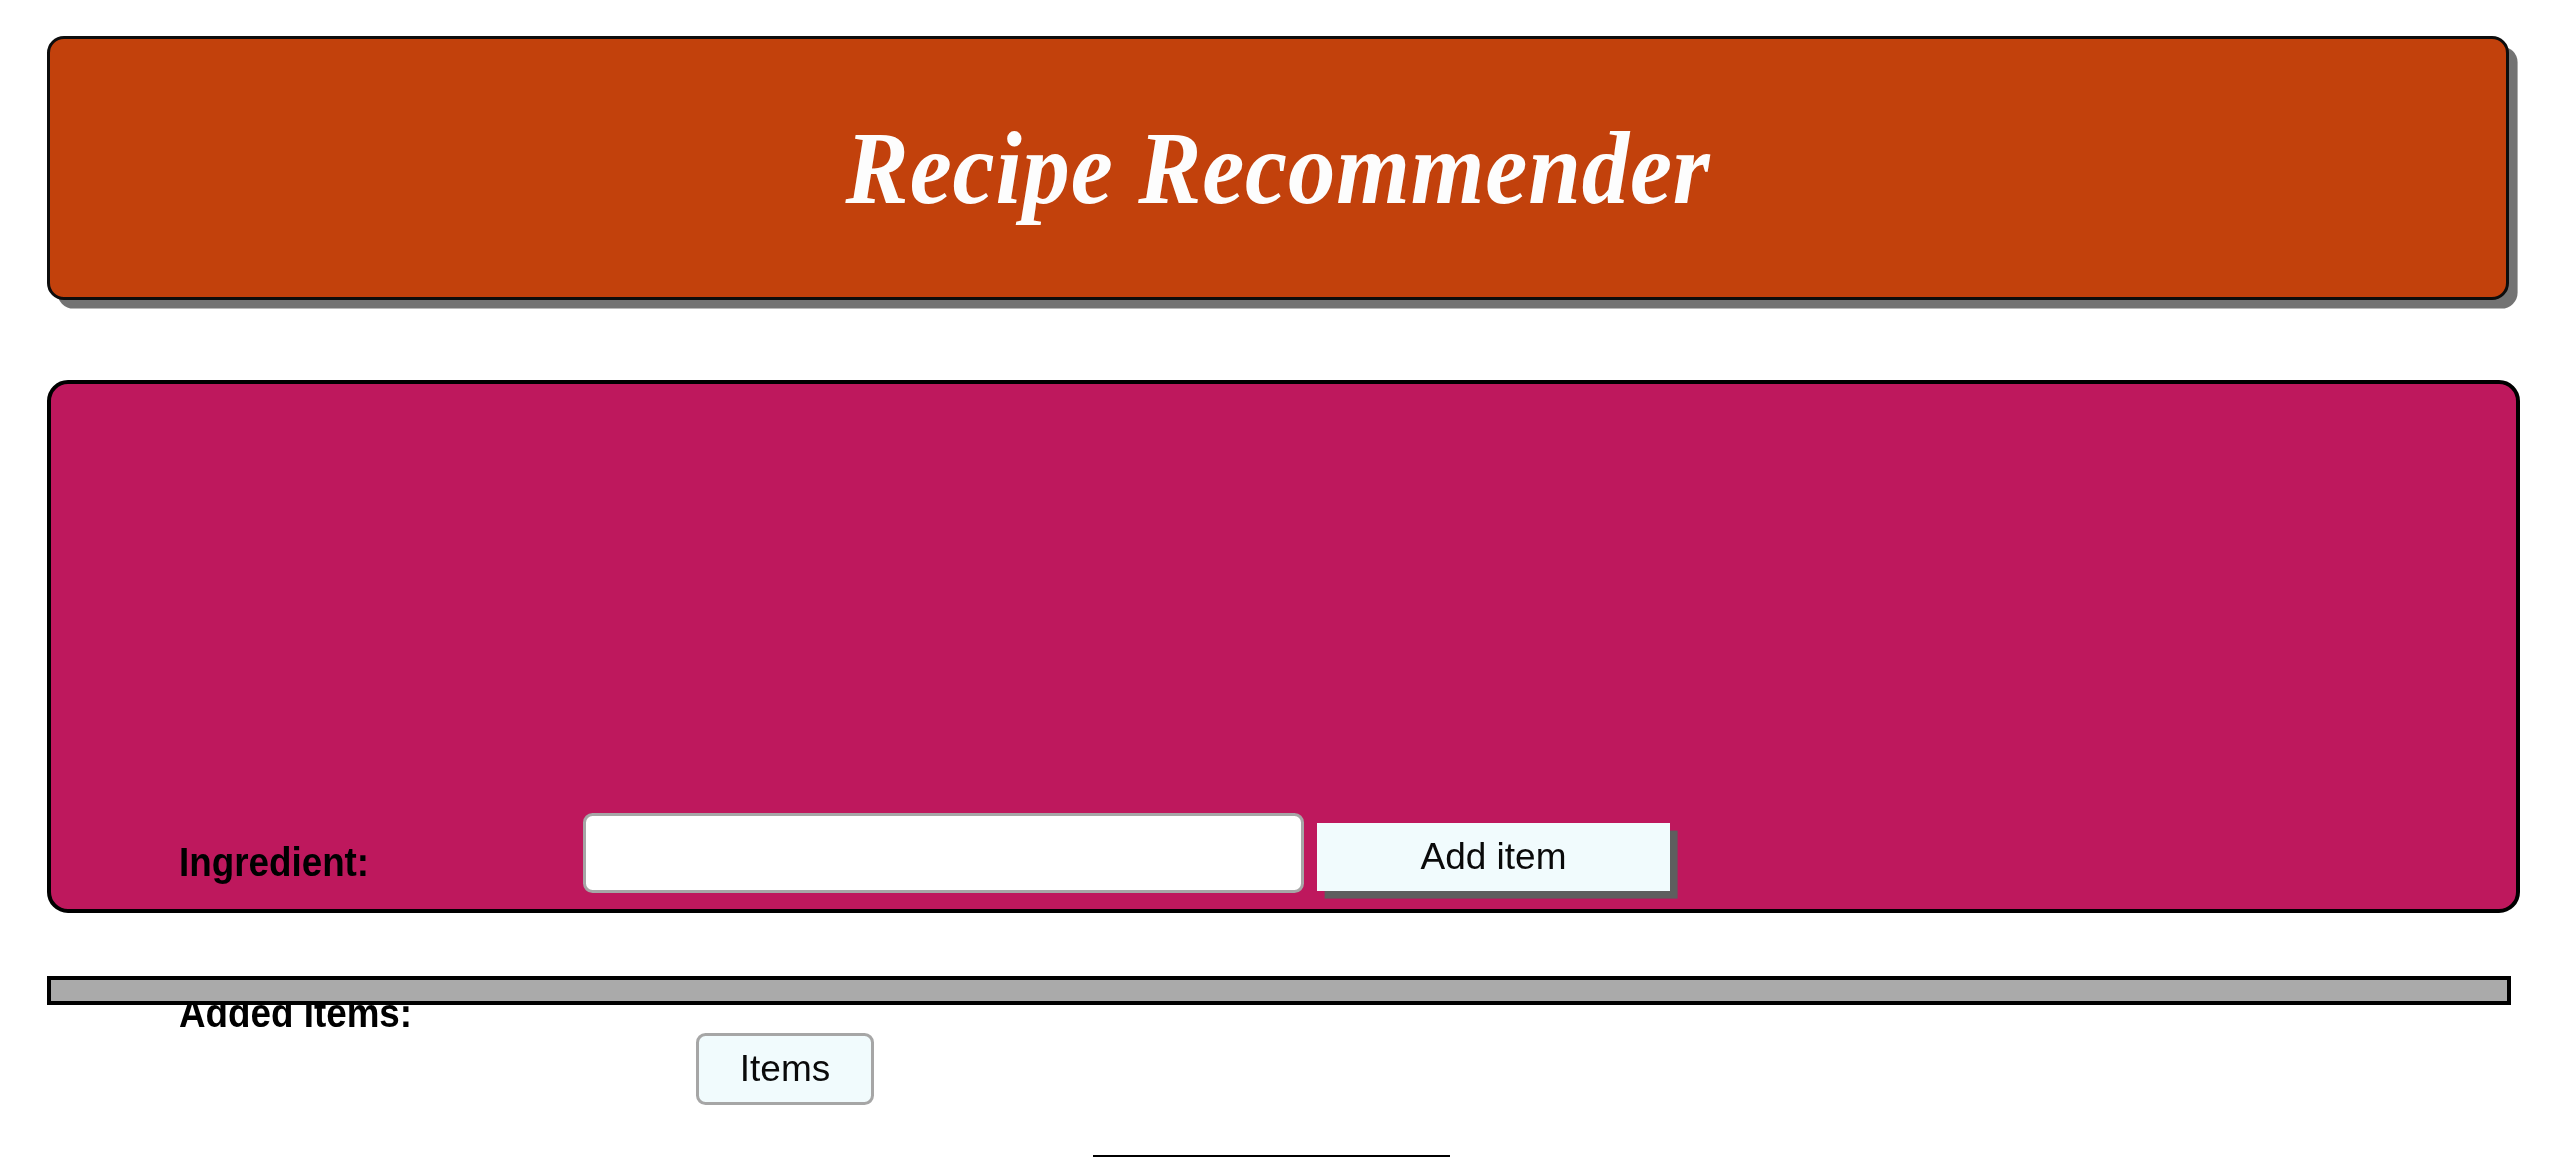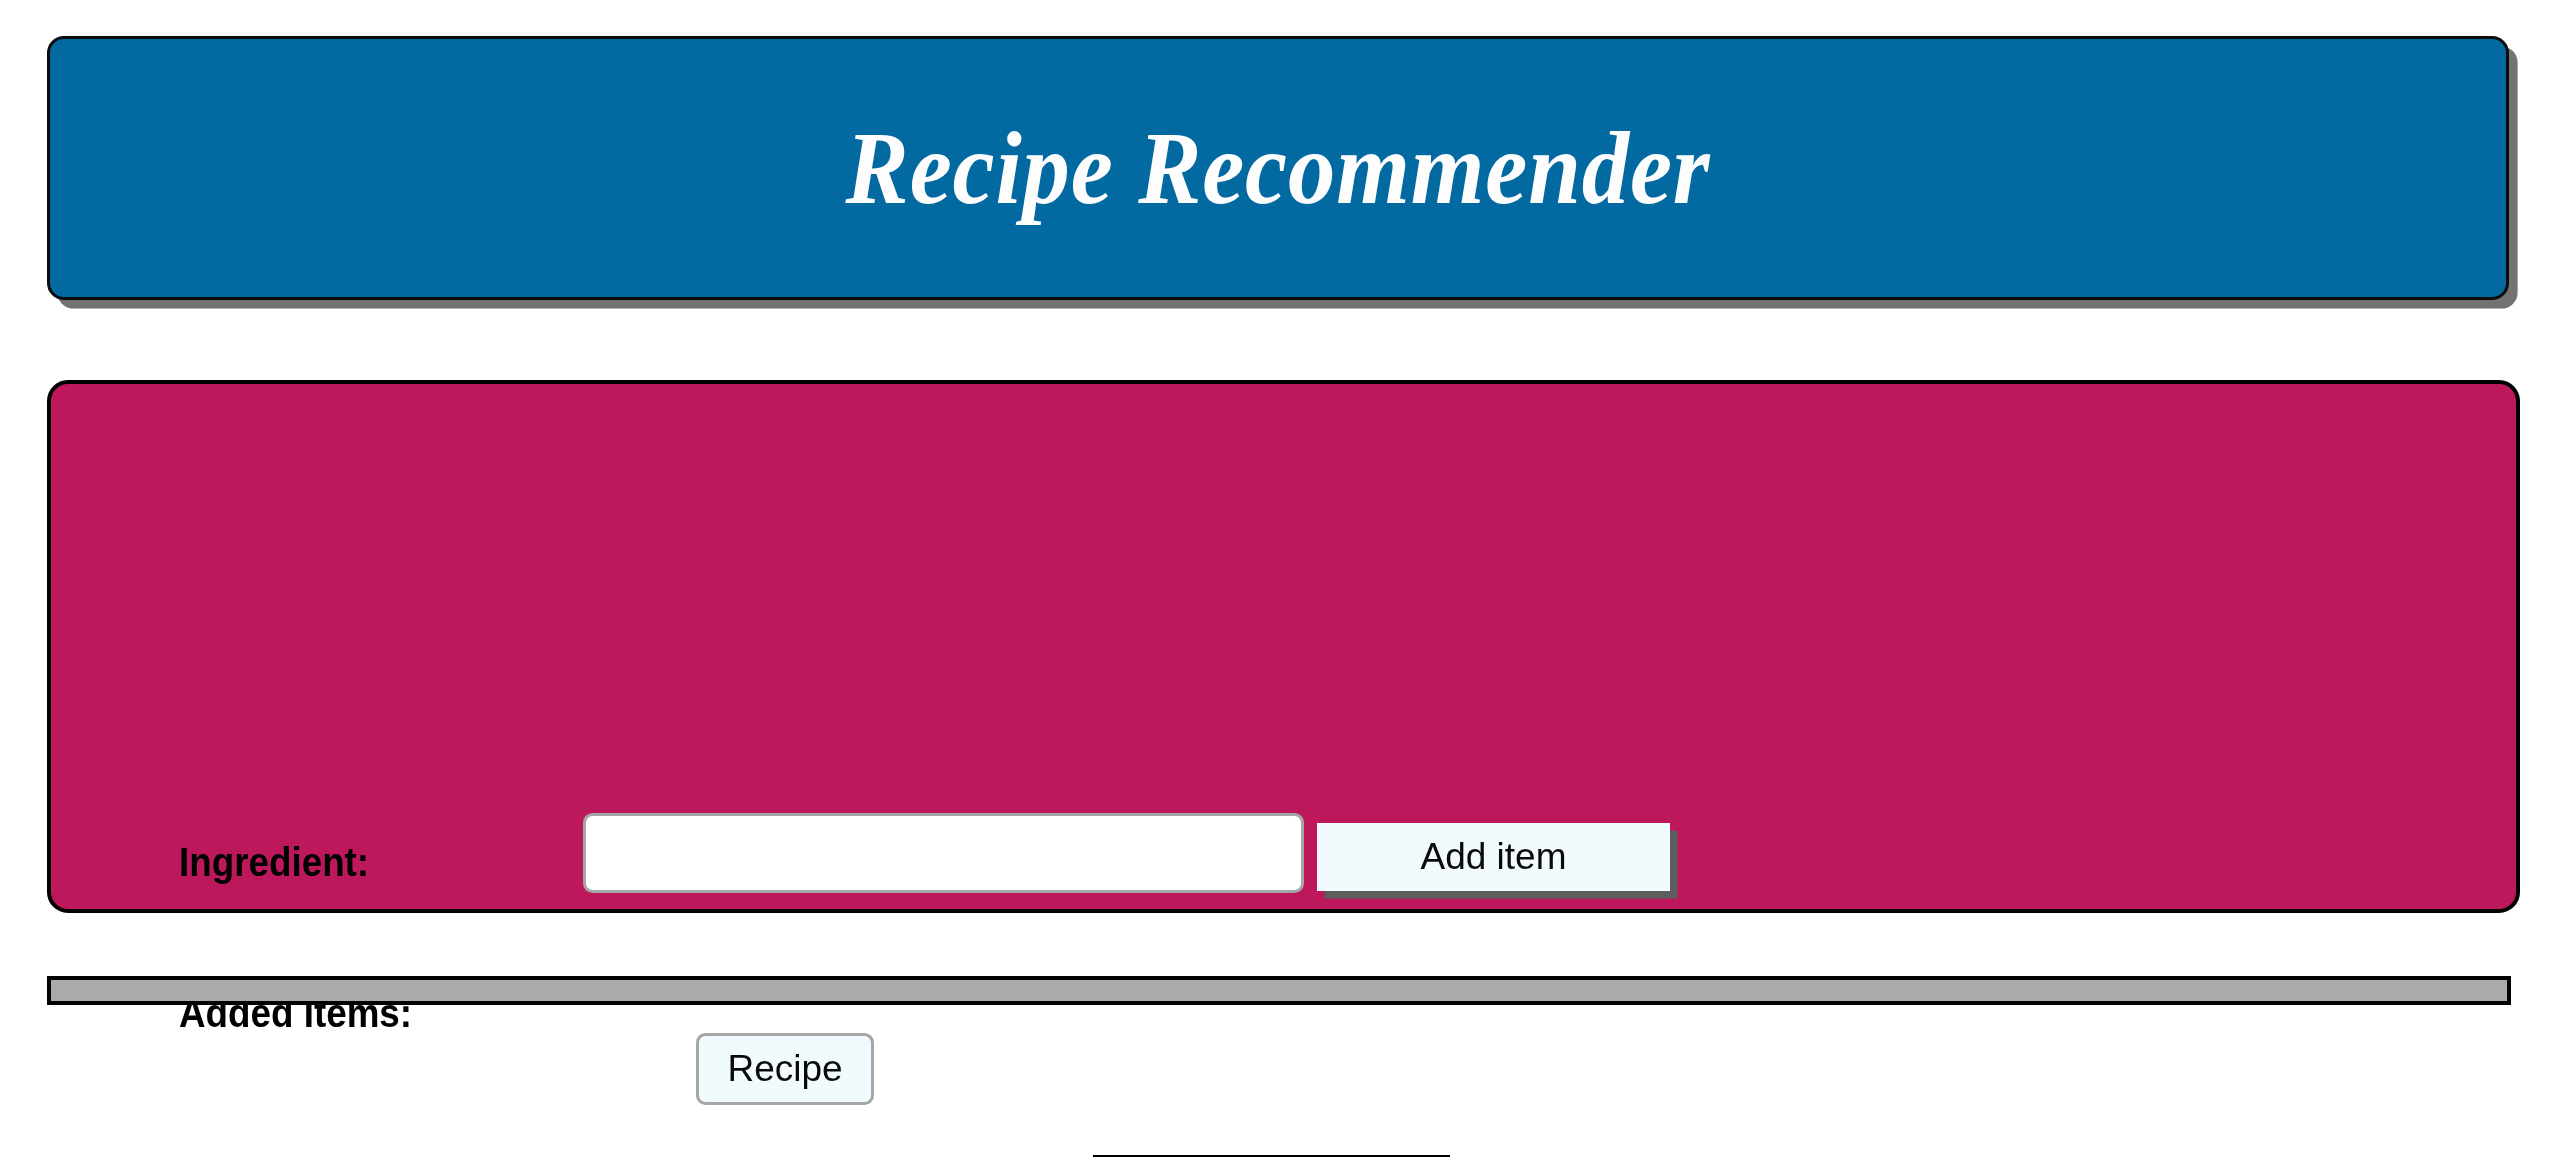--- a/index.html
+++ b/index.html
@@ -16,21 +16,21 @@
   }
 
   
   .header-banner {
     position: absolute;
     left: 47px;
     top: 36px;
     width: 2462px;
     height: 264px;
     box-sizing: border-box;
-    background: #0369a1;
+    background: #c2410c;
     border: 3.8px solid #0d0d0d;
     border-radius: 17px;
     box-shadow: 9.5px 9.5px 0 -0.9px rgba(90,90,90,0.85);
     display: flex;
     align-items: center;
     justify-content: center;
   }
   .header-title {
     font-family: "Liberation Serif", "DejaVu Serif", serif;
     font-style: italic;
@@ -197,21 +197,21 @@
 
     <div class="label-ingredient">Ingredient:</div>
 
     <input class="ingredient-input" type="text" value="" style="">
 
     <button class="btn-add-item">Add item</button>
 
     <div class="label-added-items">Added Items:</div>
 
     <div class="added-items-list">
-      <div class="item-chip">Recipe</div>
+      <div class="item-chip">Items</div>
     </div>
 
     <button class="btn-search-recipes">Search Recipes</button>
 
   </div>
 </div>
 
 <div class="bottom-bar"></div>
 
 

